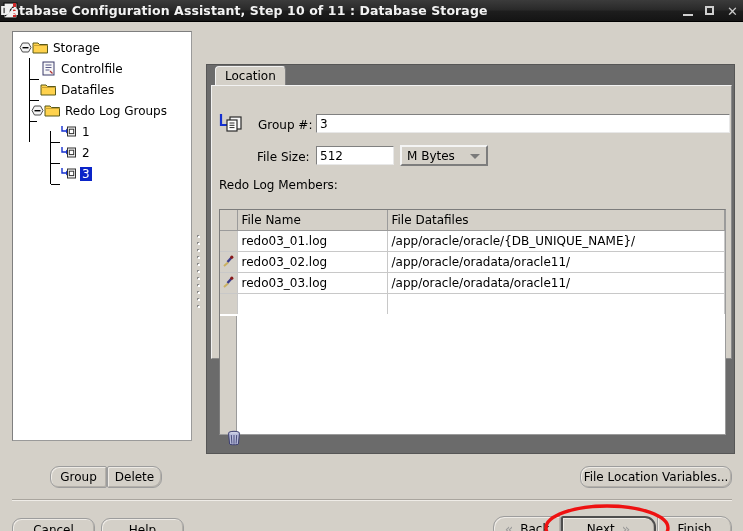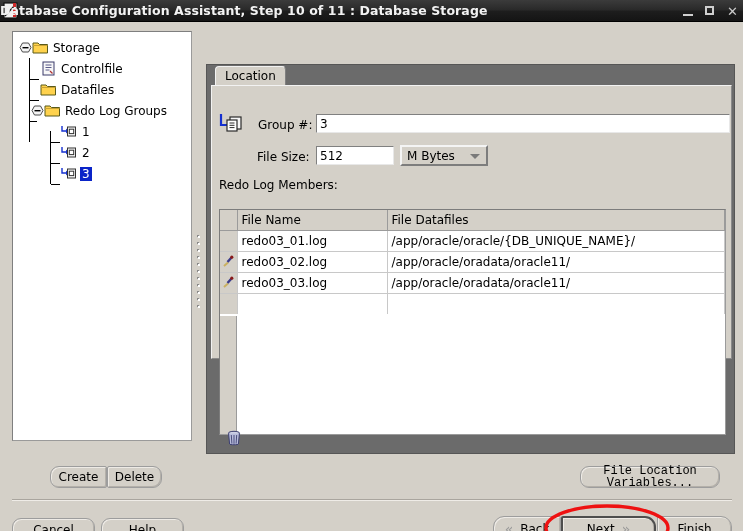--- a/index.html
+++ b/index.html
@@ -326,21 +326,21 @@
   .btn span { pointer-events: none; }
   .btn-create {
     left: 50px; top: 444px; width: 57px; height: 22px;
     border-radius: 9px 2px 2px 9px;
   }
   .btn-delete {
     left: 107px; top: 444px; width: 55px; height: 22px;
     border-radius: 2px 9px 9px 2px;
   }
   .btn-flv {
-    left: 580px; top: 444px; width: 140px; height: 22px; font-family: Liberation Mono, monospace;
+    left: 580px; top: 444px; width: 152px; height: 22px;
   }
   .divider {
     position: absolute;
     left: 12px; top: 477px;
     width: 720px; height: 1px;
     background: #a9a59e;
     border-bottom: 1px solid #efece7;
   }
   .btn-cancel { left: 12px; top: 496px; width: 83px; height: 24px; }
   .btn-help { left: 101px; top: 496px; width: 83px; height: 24px; }
@@ -619,21 +619,21 @@
             <path d="M3.6 4.6 L4.6 15 C4.6 16 13.4 16 13.4 15 L14.4 4.6" fill="#b9bddc" stroke="#3c3f72" stroke-width="1"></path>
             <path d="M6.3 6 L6.9 14.6 M9 6 L9 14.8 M11.7 6 L11.1 14.6" stroke="#3c3f72" stroke-width="0.9" fill="none"></path>
           </svg>
         </div>
 
       </div>
     </div>
 
     <button class="btn btn-create">
       <span class="btn-inner">
-          <span>Create</span>
+          <span>Group</span>
         </span>
     </button>
     <button class="btn btn-delete">
       <span class="btn-inner">
           <span>Delete</span>
         </span>
     </button>
     <button class="btn btn-flv">
       <span class="btn-inner">
           <span>File Location Variables...</span>

